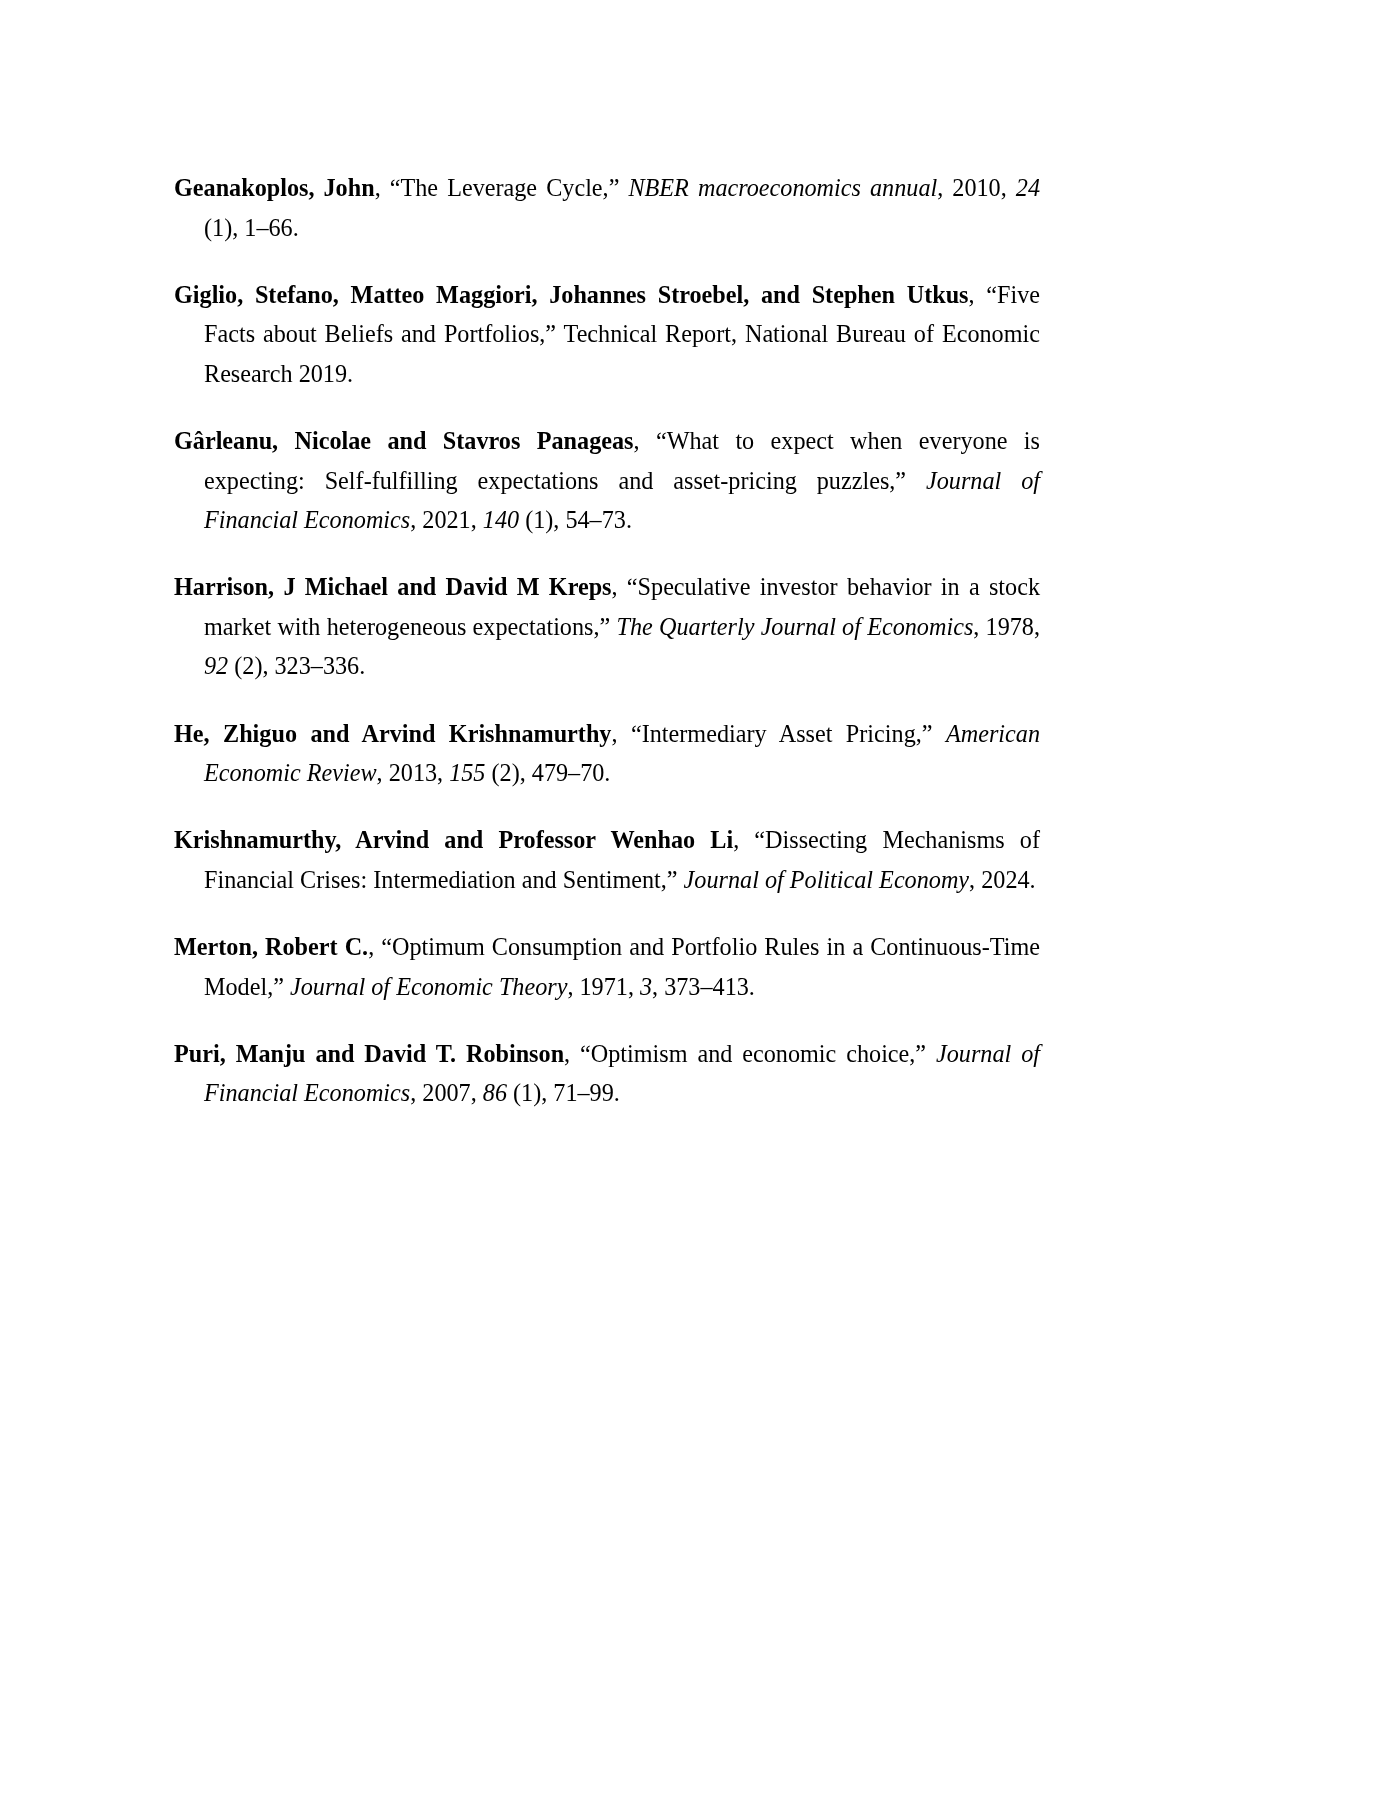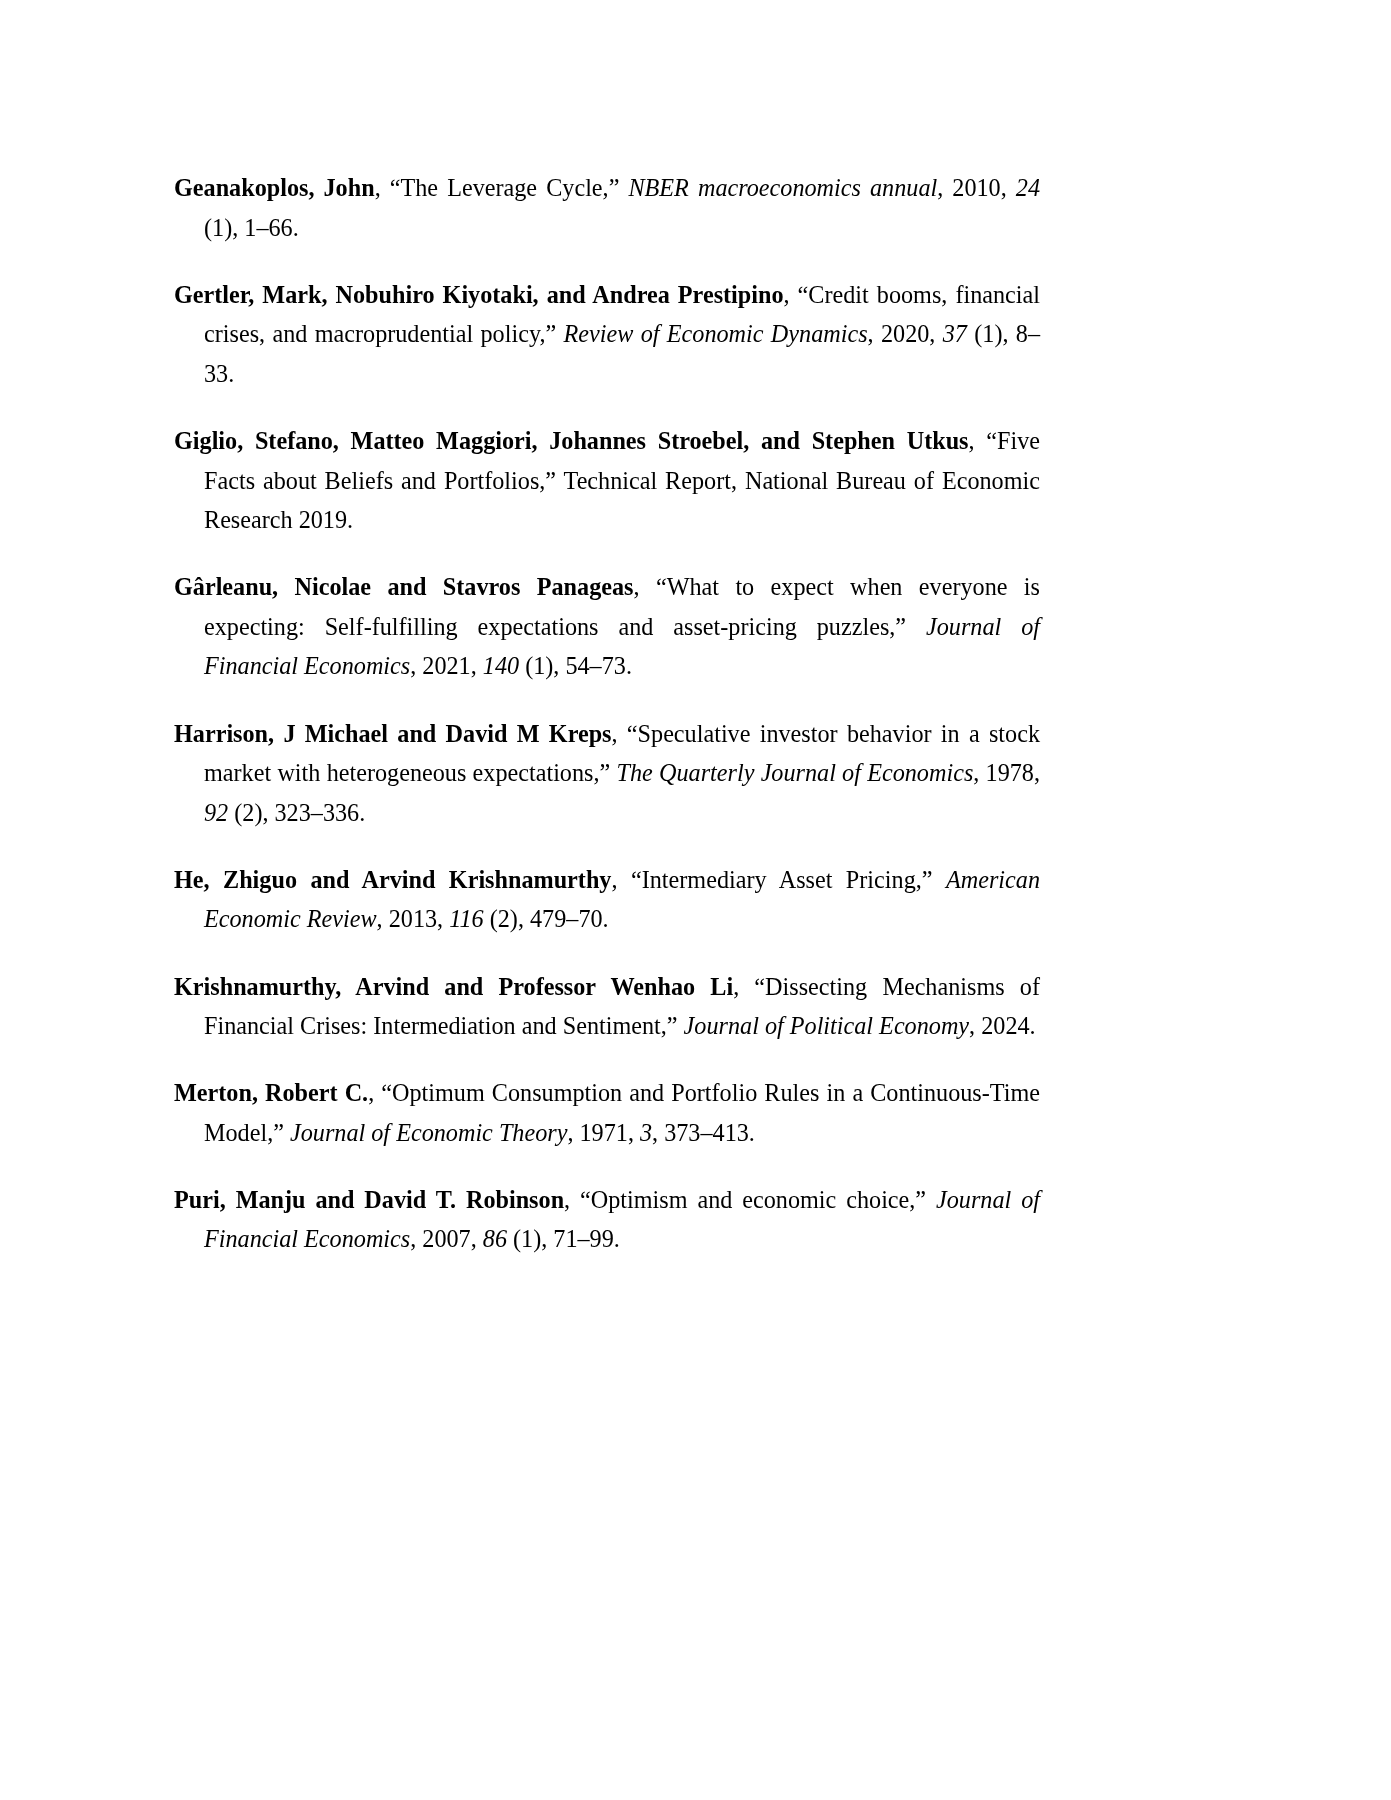--- a/index.html
+++ b/index.html
@@ -64,39 +64,36 @@
 <body>
 
 <div class="page">
 
   <div class="content">
 
     <p class="ref">
       <span class="au">Geanakoplos, John</span><span>, “The Leverage Cycle,” </span><span class="it">NBER macroeconomics annual</span><span>, 2010, </span><span class="it">24</span><span> (1), 1–66.</span>
     </p>
 
-    <p class="ref">
-      <span class="au">Gertler, Mark, Nobuhiro Kiyotaki, and Andrea Prestipino</span><span>, “Credit booms, financial crises, and macroprudential policy,” </span><span class="it">Review of Economic Dynamics</span><span>, 2020, </span><span class="it">37</span><span> (1), 8–33.</span>
-    </p>
 
     <p class="ref">
       <span class="au">Giglio, Stefano, Matteo Maggiori, Johannes Stroebel, and Stephen Utkus</span><span>, “Five Facts about Beliefs and Portfolios,” Technical Report, National Bureau of Economic Research 2019.</span><span class="it"></span><span></span><span class="it"></span><span></span>
     </p>
 
 
     <p class="ref">
       <span class="au">Gârleanu, Nicolae and Stavros Panageas</span><span>, “What to expect when everyone is expecting: Self-fulfilling expectations and asset-pricing puzzles,” </span><span class="it">Journal of Financial Economics</span><span>, 2021, </span><span class="it">140</span><span> (1), 54–73.</span>
     </p>
 
     <p class="ref">
       <span class="au">Harrison, J Michael and David M Kreps</span><span>, “Speculative investor behavior in a stock market with heterogeneous expectations,” </span><span class="it">The Quarterly Journal of Economics</span><span>, 1978, </span><span class="it">92</span><span> (2), 323–336.</span>
     </p>
 
     <p class="ref">
-      <span class="au">He, Zhiguo and Arvind Krishnamurthy</span><span>, “Intermediary Asset Pricing,” </span><span class="it">American Economic Review</span><span>, 2013, </span><span class="it">116</span><span> (2), 479–70.</span>
+      <span class="au">He, Zhiguo and Arvind Krishnamurthy</span><span>, “Intermediary Asset Pricing,” </span><span class="it">American Economic Review</span><span>, 2013, </span><span class="it">155</span><span> (2), 479–70.</span>
     </p>
 
 
     <p class="ref">
       <span class="au">Krishnamurthy, Arvind and Professor Wenhao Li</span><span>, “Dissecting Mechanisms of Financial Crises: Intermediation and Sentiment,” </span><span class="it">Journal of Political Economy</span><span>, 2024.</span><span class="it"></span><span></span>
     </p>
 
 
     <p class="ref">
       <span class="au">Merton, Robert C.</span><span>, “Optimum Consumption and Portfolio Rules in a Continuous-Time Model,” </span><span class="it">Journal of Economic Theory</span><span>, 1971, </span><span class="it">3</span><span>, 373–413.</span>

